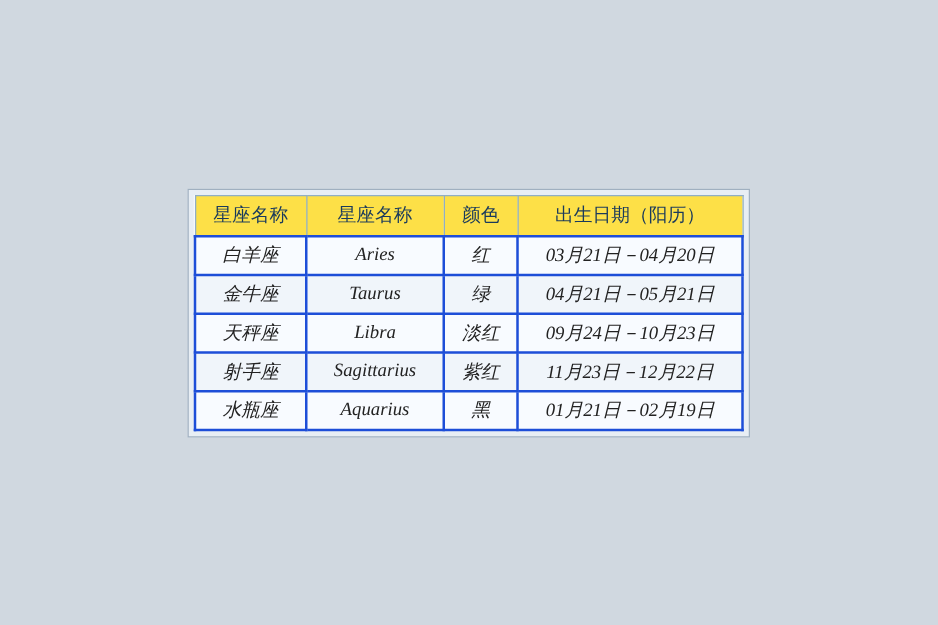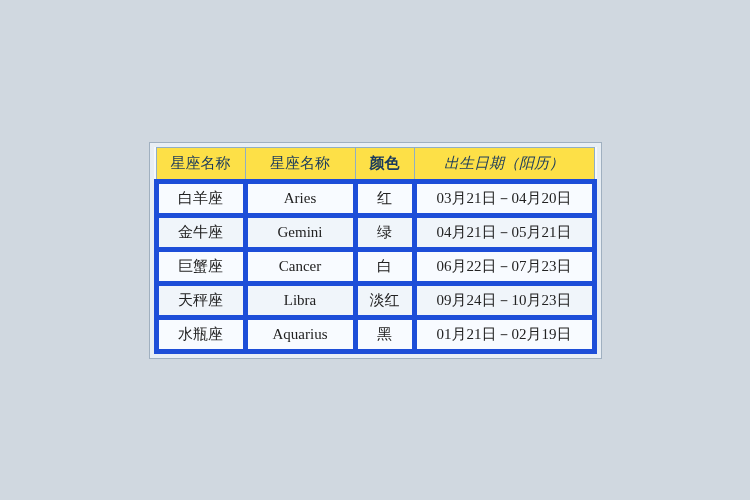--- a/index.html
+++ b/index.html
@@ -34,36 +34,37 @@
       background-color: #fde047;
       border: 1px solid #90aec4;
       padding: 6px 14px;
       text-align: center;
       font-weight: normal;
       color: #1a3a5c;
       font-size: 15px;
     }
 
     td {
-      border: 5px solid #1d4ed8;
+      border: 2px solid #1d4ed8;
       padding: 5px 8px;
       text-align: center;
       color: #222;
       font-size: 15px;
       background-color: #f8fbff;
+      font-style: italic;
     }
 
     tr:nth-child(even) td {
       background-color: #f0f5fa;
     }
 
     .col-chinese { min-width: 80px; }
     .col-english { min-width: 110px; }
-    .col-color   { min-width: 50px; font-weight: bold; }
-    .col-date    { min-width: 180px; font-style: italic; }
+    .col-color   { min-width: 50px; }
+    .col-date    { min-width: 180px; }
   </style>
 </head>
 <body>
 
 <div class="table-container">
   <table>
     <thead>
       <tr>
         <th class="col-chinese">星座名称</th>
         <th class="col-english">星座名称</th>
@@ -73,35 +74,35 @@
     </thead>
     <tbody id="table-body">
     <tr>
           <td>白羊座</td>
           <td>Aries</td>
           <td>红</td>
           <td>03月21日－04月20日</td>
         </tr>
         <tr>
           <td>金牛座</td>
-          <td>Gemini</td>
+          <td>Taurus</td>
           <td>绿</td>
           <td>04月21日－05月21日</td>
-        </tr>
-        <tr>
-          <td>巨蟹座</td>
-          <td>Cancer</td>
-          <td>白</td>
-          <td>06月22日－07月23日</td>
         </tr>
         <tr>
           <td>天秤座</td>
           <td>Libra</td>
           <td>淡红</td>
           <td>09月24日－10月23日</td>
+        </tr>
+        <tr>
+          <td>射手座</td>
+          <td>Sagittarius</td>
+          <td>紫红</td>
+          <td>11月23日－12月22日</td>
         </tr>
         <tr>
           <td>水瓶座</td>
           <td>Aquarius</td>
           <td>黑</td>
           <td>01月21日－02月19日</td>
         </tr>
       </tbody>
   </table>
 </div>

